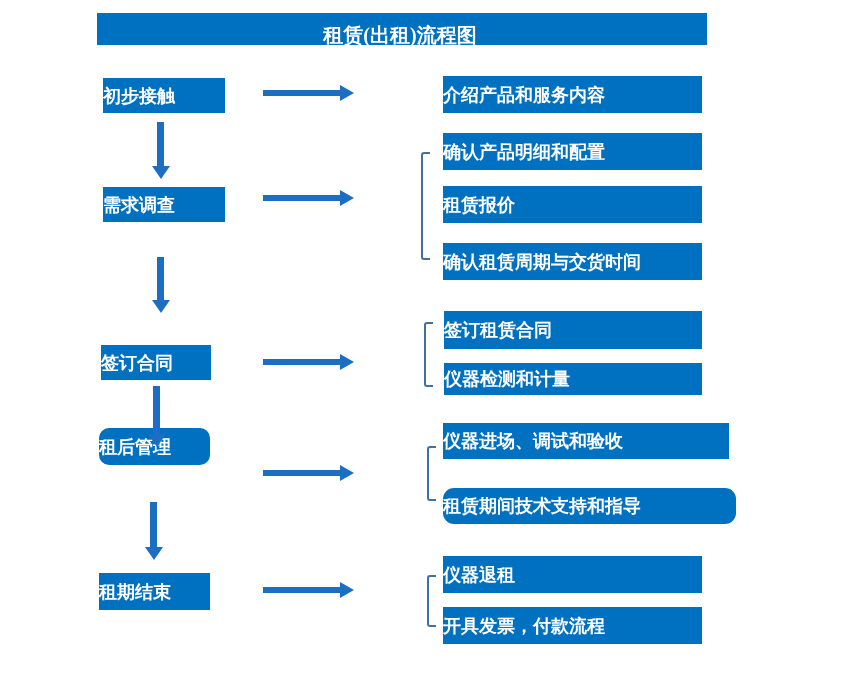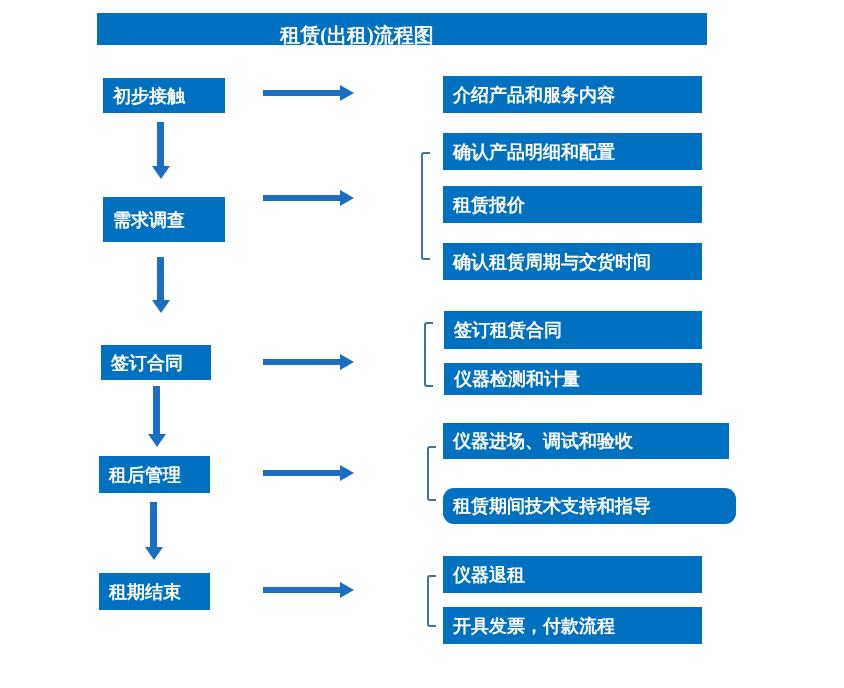--- a/index.html
+++ b/index.html
@@ -11,29 +11,29 @@
     overflow:hidden;
   }
   .titlebar{
     position:absolute;left:97px;top:13px;width:610px;height:32px;
     background:var(--box-blue);
     display:flex;align-items:center;
   }
   .titletext{
     position:absolute;left:0;top:0;width:520px;height:44px;
     display:flex;align-items:center;justify-content:center;
-    color:var(--text-white);font-size:20px;font-weight:bold;
+    color:var(--text-white);font-size:20px;font-weight:bold;padding-left:43px;
   }
   .stepbox,.outbox{
     position:absolute;
     background:var(--box-blue);
     color:var(--text-white);
     font-weight:bold;font-size:18px;
     display:flex;align-items:center;
-    padding-left:10px;box-sizing:border-box;
+    box-sizing:border-box;
     white-space:nowrap;
   }
   
   .harrow{position:absolute;width:91px;height:16px;}
   .harrow .shaft{position:absolute;left:0;right:13px;top:5px;height:6px;background:var(--arrow-blue);}
   .harrow .head{position:absolute;right:0;top:0;width:0;height:0;
     border-left:14px solid var(--arrow-blue);
     border-top:8px solid transparent;border-bottom:8px solid transparent;}
   
   .varrow{position:absolute;width:18px;}
@@ -53,23 +53,23 @@
 </head>
 <body>
 
 <div class="canvas">
 
   <div class="titlebar">
     <span class="titletext">租赁(出租)流程图</span>
   </div>
 
   <div class="stepbox" style="left:103px;top:78px;width:122px;height:35px;">初步接触</div>
-  <div class="stepbox" style="left:103px;top:197px;width:122px;height:45px;">需求调查</div>
+  <div class="stepbox" style="left:103px;top:187px;width:122px;height:35px;">需求调查</div>
   <div class="stepbox" style="left:101px;top:345px;width:110px;height:35px;">签订合同</div>
-  <div class="stepbox" style="left:99px;top:456px;width:111px;height:37px;">租后管理</div>
+  <div class="stepbox" style="left:99px;top:428px;width:111px;height:37px;border-radius:10px;">租后管理</div>
   <div class="stepbox" style="left:99px;top:573px;width:111px;height:37px;">租期结束</div>
 
   <div class="varrow" style="left:152px;top:122px;height:57px;">
     <div class="shaft"></div>
     <div class="head"></div>
   </div>
   <div class="varrow" style="left:152px;top:257px;height:56px;">
     <div class="shaft"></div>
     <div class="head"></div>
   </div>

